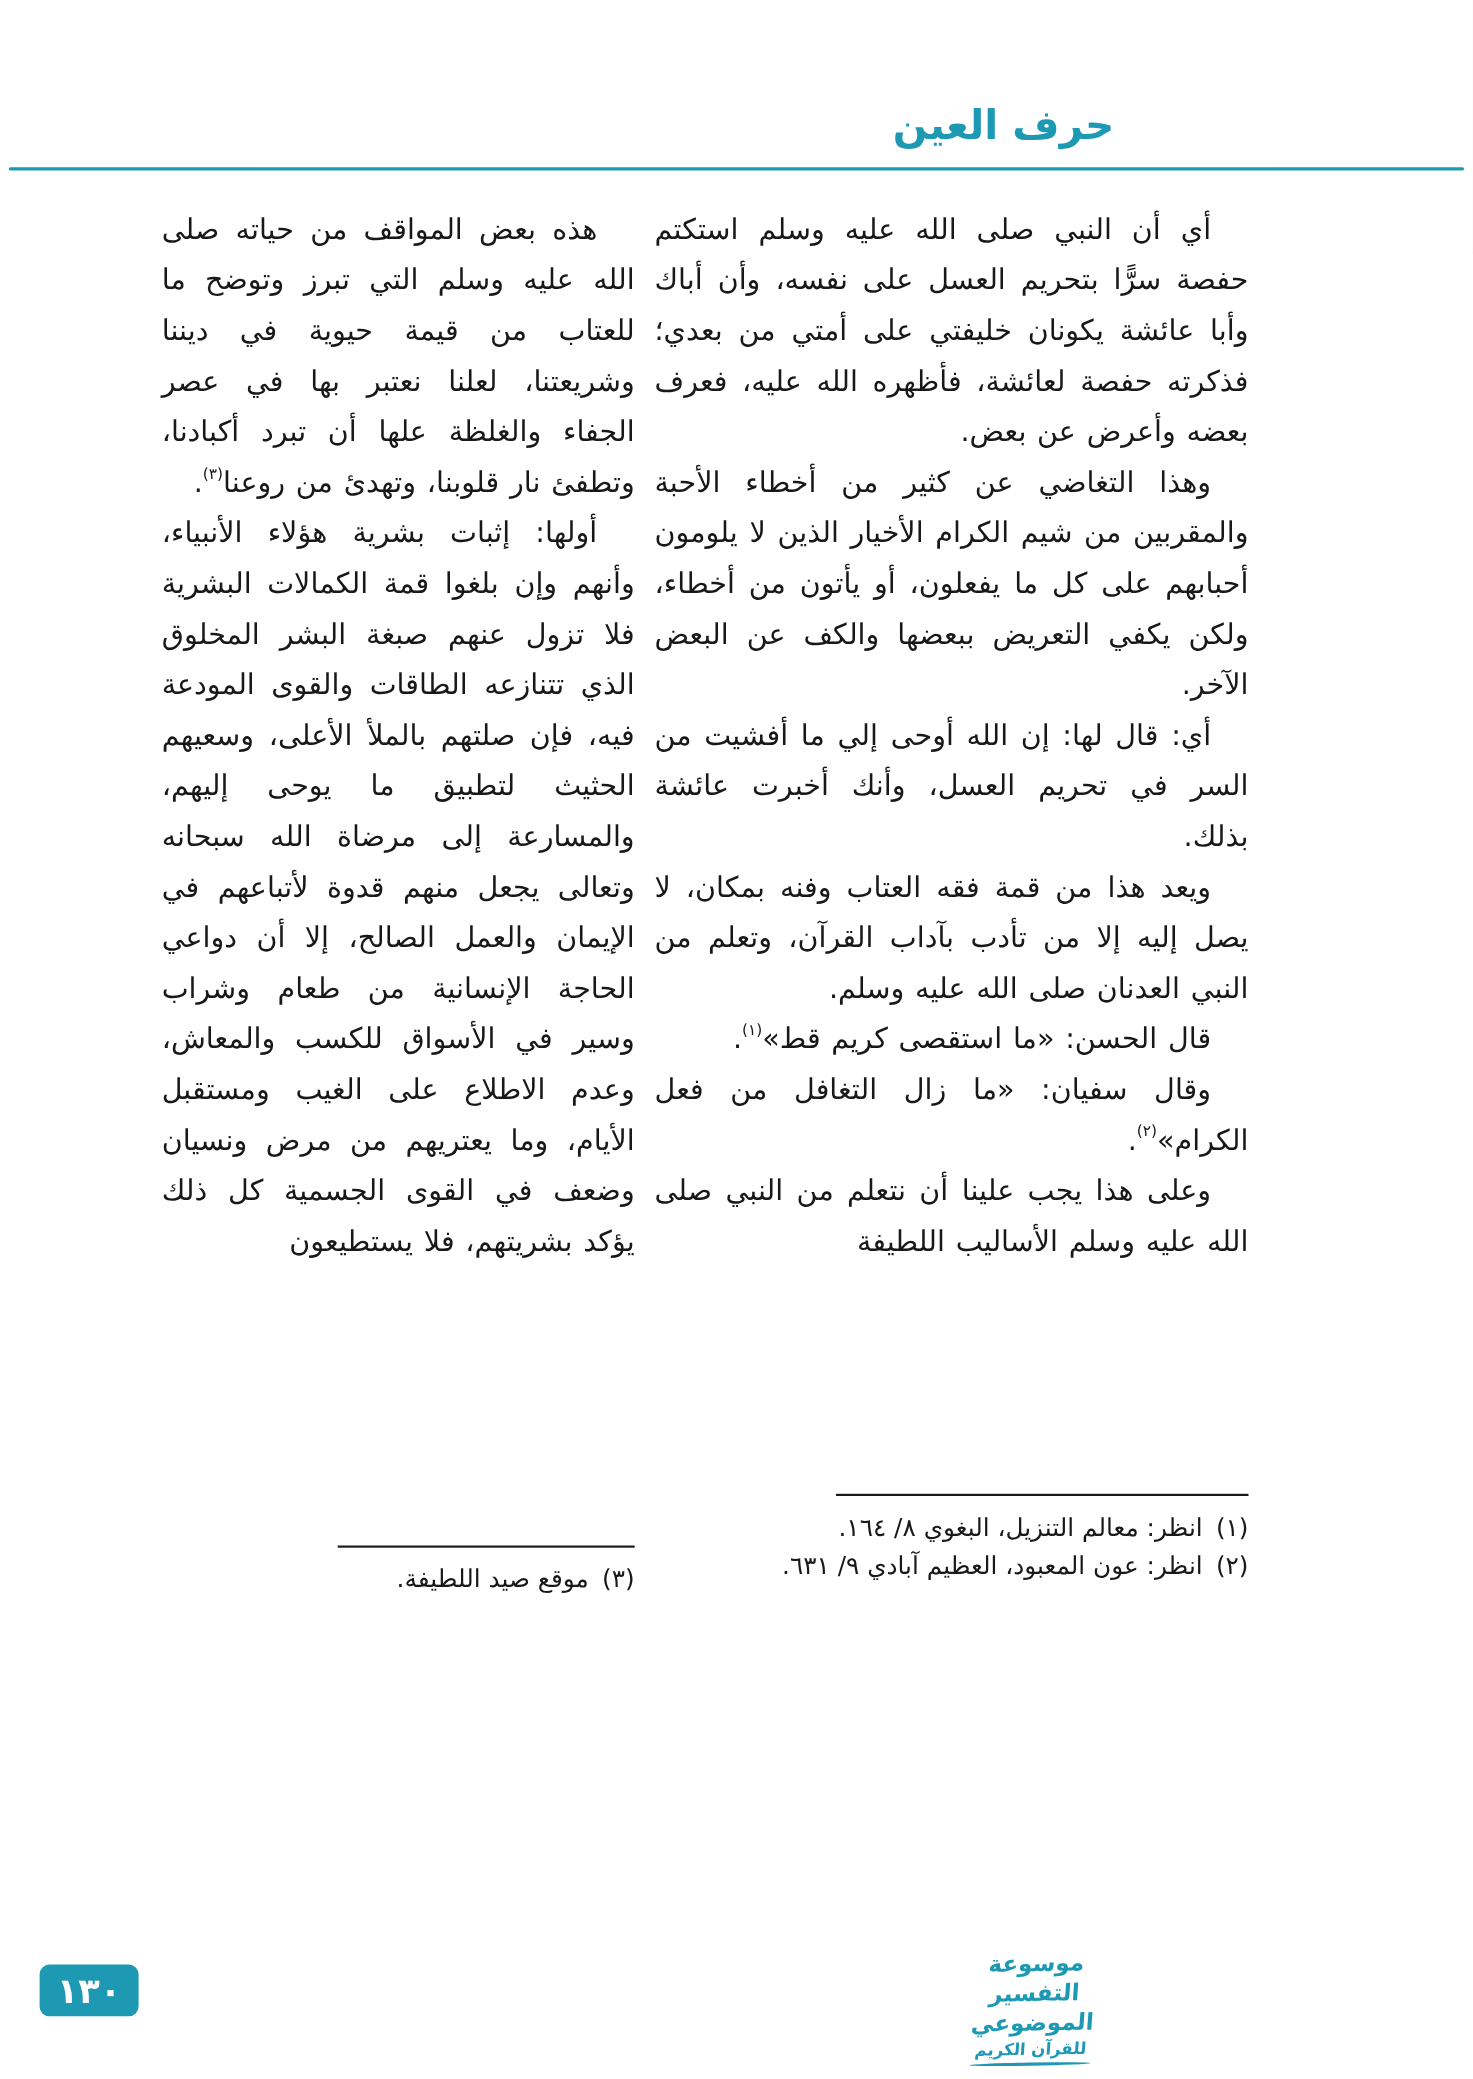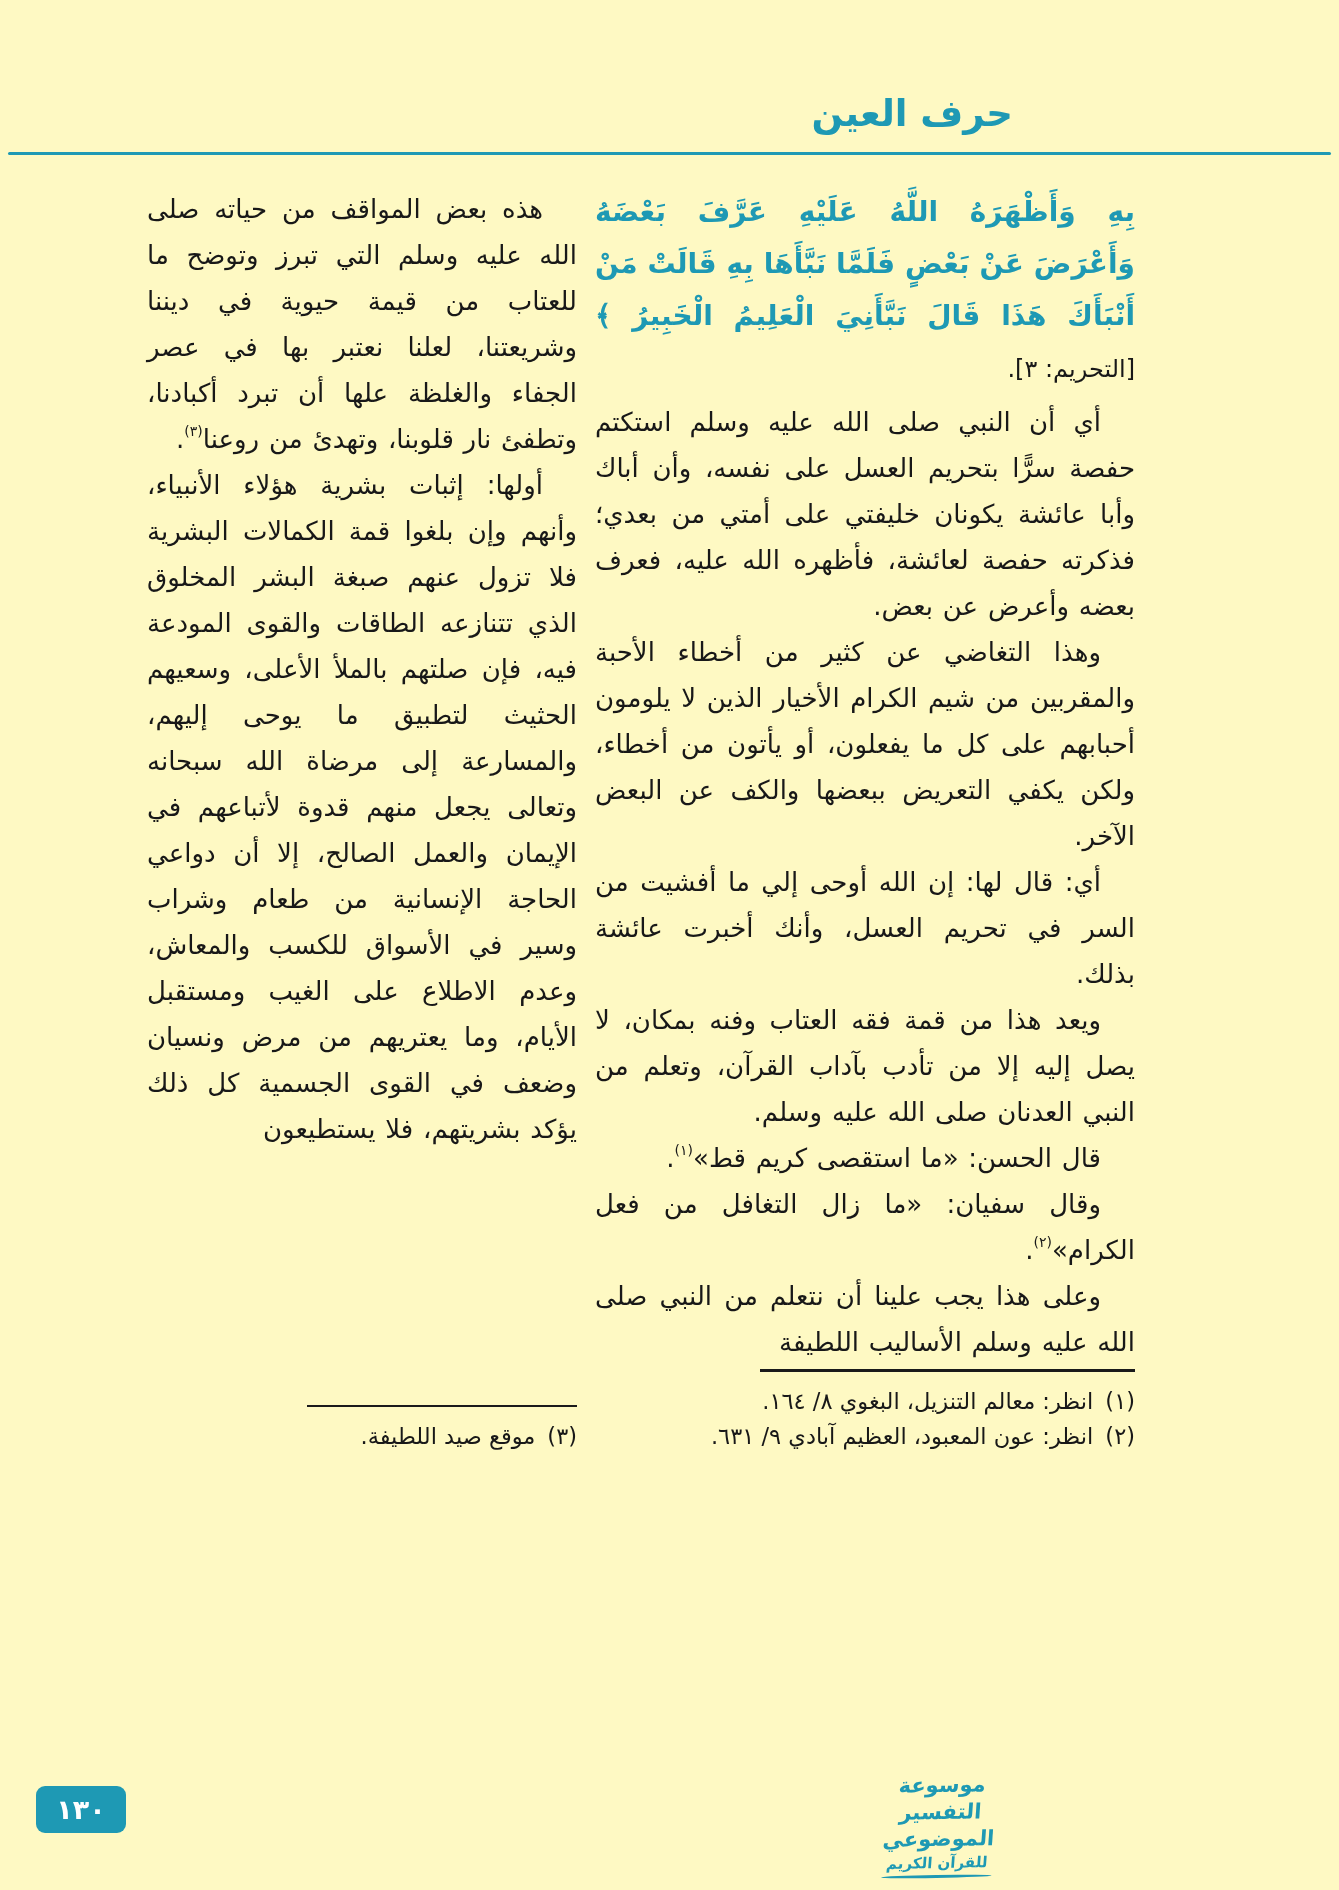--- a/index.html
+++ b/index.html
@@ -4,21 +4,21 @@
 <style>
   * { box-sizing: border-box; }
   html, body { margin: 0; padding: 0; }
   body { background: #dedede; }
 
   .page {
     position: relative;
     width: 1339px;
     height: 1890px;
     margin: 0 auto;
-    background: #fef9c3;
+    background: #ffffff;
     color: var(--ink, #181818);
     font-family: "DejaVu Sans", sans-serif;
     direction: rtl;
     overflow: hidden;
   }
 
   .page-header {
     position: absolute;
     top: 92px;
     right: 326px;
@@ -136,44 +136,40 @@
 
   .page-number {
     position: absolute;
     top: 1786px;
     left: 36px;
     width: 90px;
     height: 47px;
     background: var(--accent, #1e99b4);
     border-radius: 9px;
     color: #ffffff;
-    font-size: 27px;
+    font-size: 32px;
     font-weight: 700;
     display: flex;
     align-items: center;
     justify-content: center;
   }
 </style>
 </head>
 <body>
 
 <div class="page">
 
   <div class="page-header">
     <div class="header-title">حرف العين</div>
   </div>
   <div class="header-rule"></div>
 
   <div class="content">
 
     <div class="col col-right">
-      <p class="verse-block">
-        <span>بِهِ وَأَظْهَرَهُ اللَّهُ عَلَيْهِ عَرَّفَ بَعْضَهُ وَأَعْرَضَ عَنْ بَعْضٍ فَلَمَّا نَبَّأَهَا بِهِ قَالَتْ مَنْ أَنْبَأَكَ هَذَا قَالَ نَبَّأَنِيَ الْعَلِيمُ الْخَبِيرُ ﴾</span>
-        <span class="verse-ref">[التحريم: ٣].</span>
-      </p>
 
       <p class="para">أي أن النبي صلى الله عليه وسلم استكتم حفصة سرًّا بتحريم العسل على نفسه، وأن أباك وأبا عائشة يكونان خليفتي على أمتي من بعدي؛ فذكرته حفصة لعائشة، فأظهره الله عليه، فعرف بعضه وأعرض عن بعض.</p>
       <p class="para">وهذا التغاضي عن كثير من أخطاء الأحبة والمقربين من شيم الكرام الأخيار الذين لا يلومون أحبابهم على كل ما يفعلون، أو يأتون من أخطاء، ولكن يكفي التعريض ببعضها والكف عن البعض الآخر.</p>
       <p class="para">أي: قال لها: إن الله أوحى إلي ما أفشيت من السر في تحريم العسل، وأنك أخبرت عائشة بذلك.</p>
       <p class="para">ويعد هذا من قمة فقه العتاب وفنه بمكان، لا يصل إليه إلا من تأدب بآداب القرآن، وتعلم من النبي العدنان صلى الله عليه وسلم.</p>
 
       <p class="para"><span>قال الحسن: «ما استقصى كريم قط»</span><sup class="fn-marker">(١)</sup><span>.</span></p>
 
       <p class="para"><span>وقال سفيان: «ما زال التغافل من فعل الكرام»</span><sup class="fn-marker">(٢)</sup><span>.</span></p>
 

